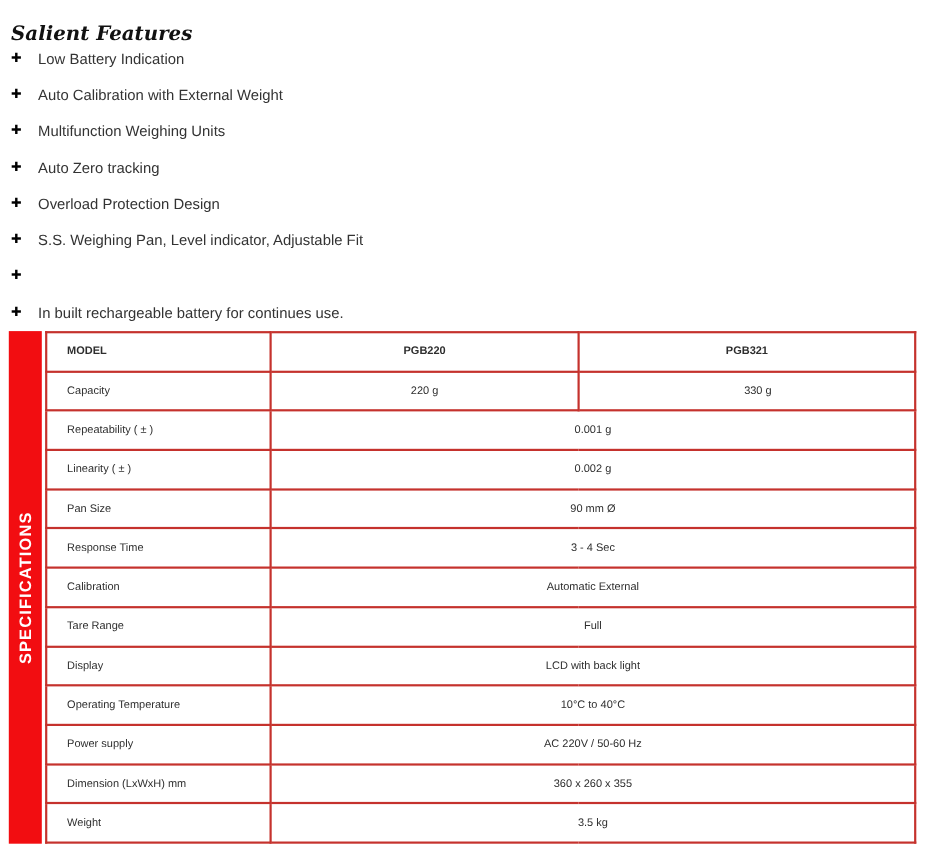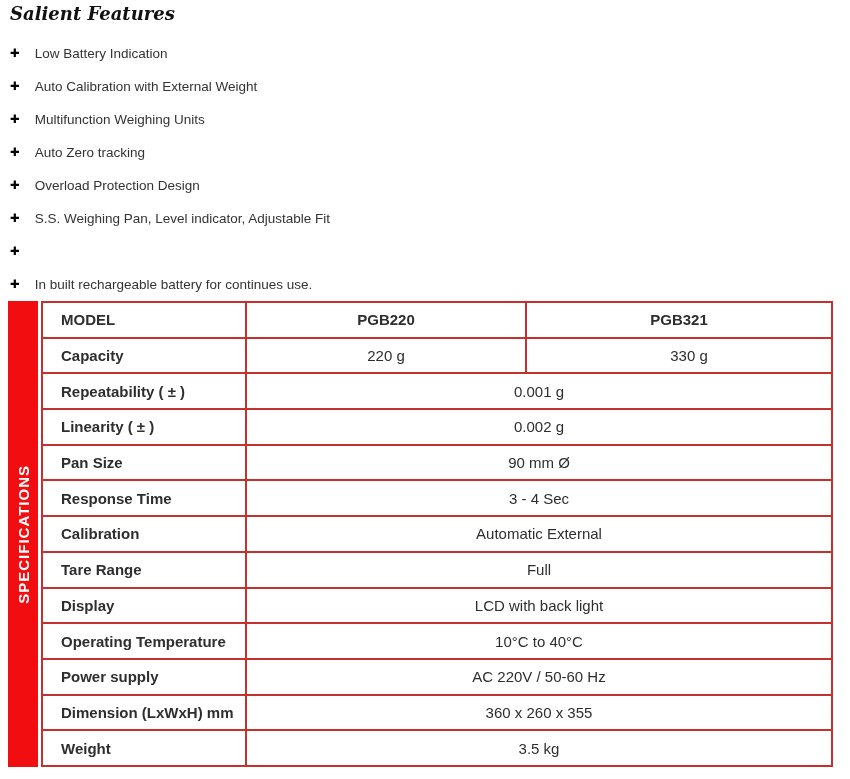--- a/index.html
+++ b/index.html
@@ -8,21 +8,21 @@
     width: 850px; height: 779px;
     font-family: "Liberation Sans", sans-serif;
     color: #2e2e2e;
     position: relative;
     overflow: hidden;
   }
   .page { position: absolute; inset: 0; background: #fff; }
 
   
   .doc-title {
-    position: absolute; left: 10px; top: 3px;
+    position: absolute; left: 10px; top: 20px;
     font-family: "DejaVu Serif", serif;
     font-style: italic; font-weight: 600;
     font-size: 18px; color: #111;
   }
 
   
   .features {
     position: absolute; left: 8px; top: 37px; width: 700px;
     list-style: none;
   }
@@ -60,26 +60,26 @@
     width: 790px;
     table-layout: fixed;
     background: #fff;
   }
   table.spec col.c-label { width: 204px; }
   table.spec col.c-m1    { width: 280px; }
   table.spec col.c-m2    { width: 306px; }
   table.spec td, table.spec th {
     border: 2px solid #c5322d;
     height: 33px;
-    font-size: 15px;
+    font-size: 10px;
     color: #2e2e2e;
     vertical-align: middle;
     background: #fff;
   }
-  td.lbl, th.lbl { text-align: left; padding-left: 18px; font-weight: bold; }
+  td.lbl, th.lbl { text-align: left; padding-left: 18px; font-weight: normal; }
   td.val, th.val { text-align: center; }
   th.hdr { color: #1e7bb2; font-weight: bold; font-size: 14.5px; }
   td.dark-right { border-right-color: #2b2b2b; padding-left: 20px; }
 </style>
 </head>
 <body>
 
 <div class="page">
 
   <div class="doc-title">Salient Features</div>

